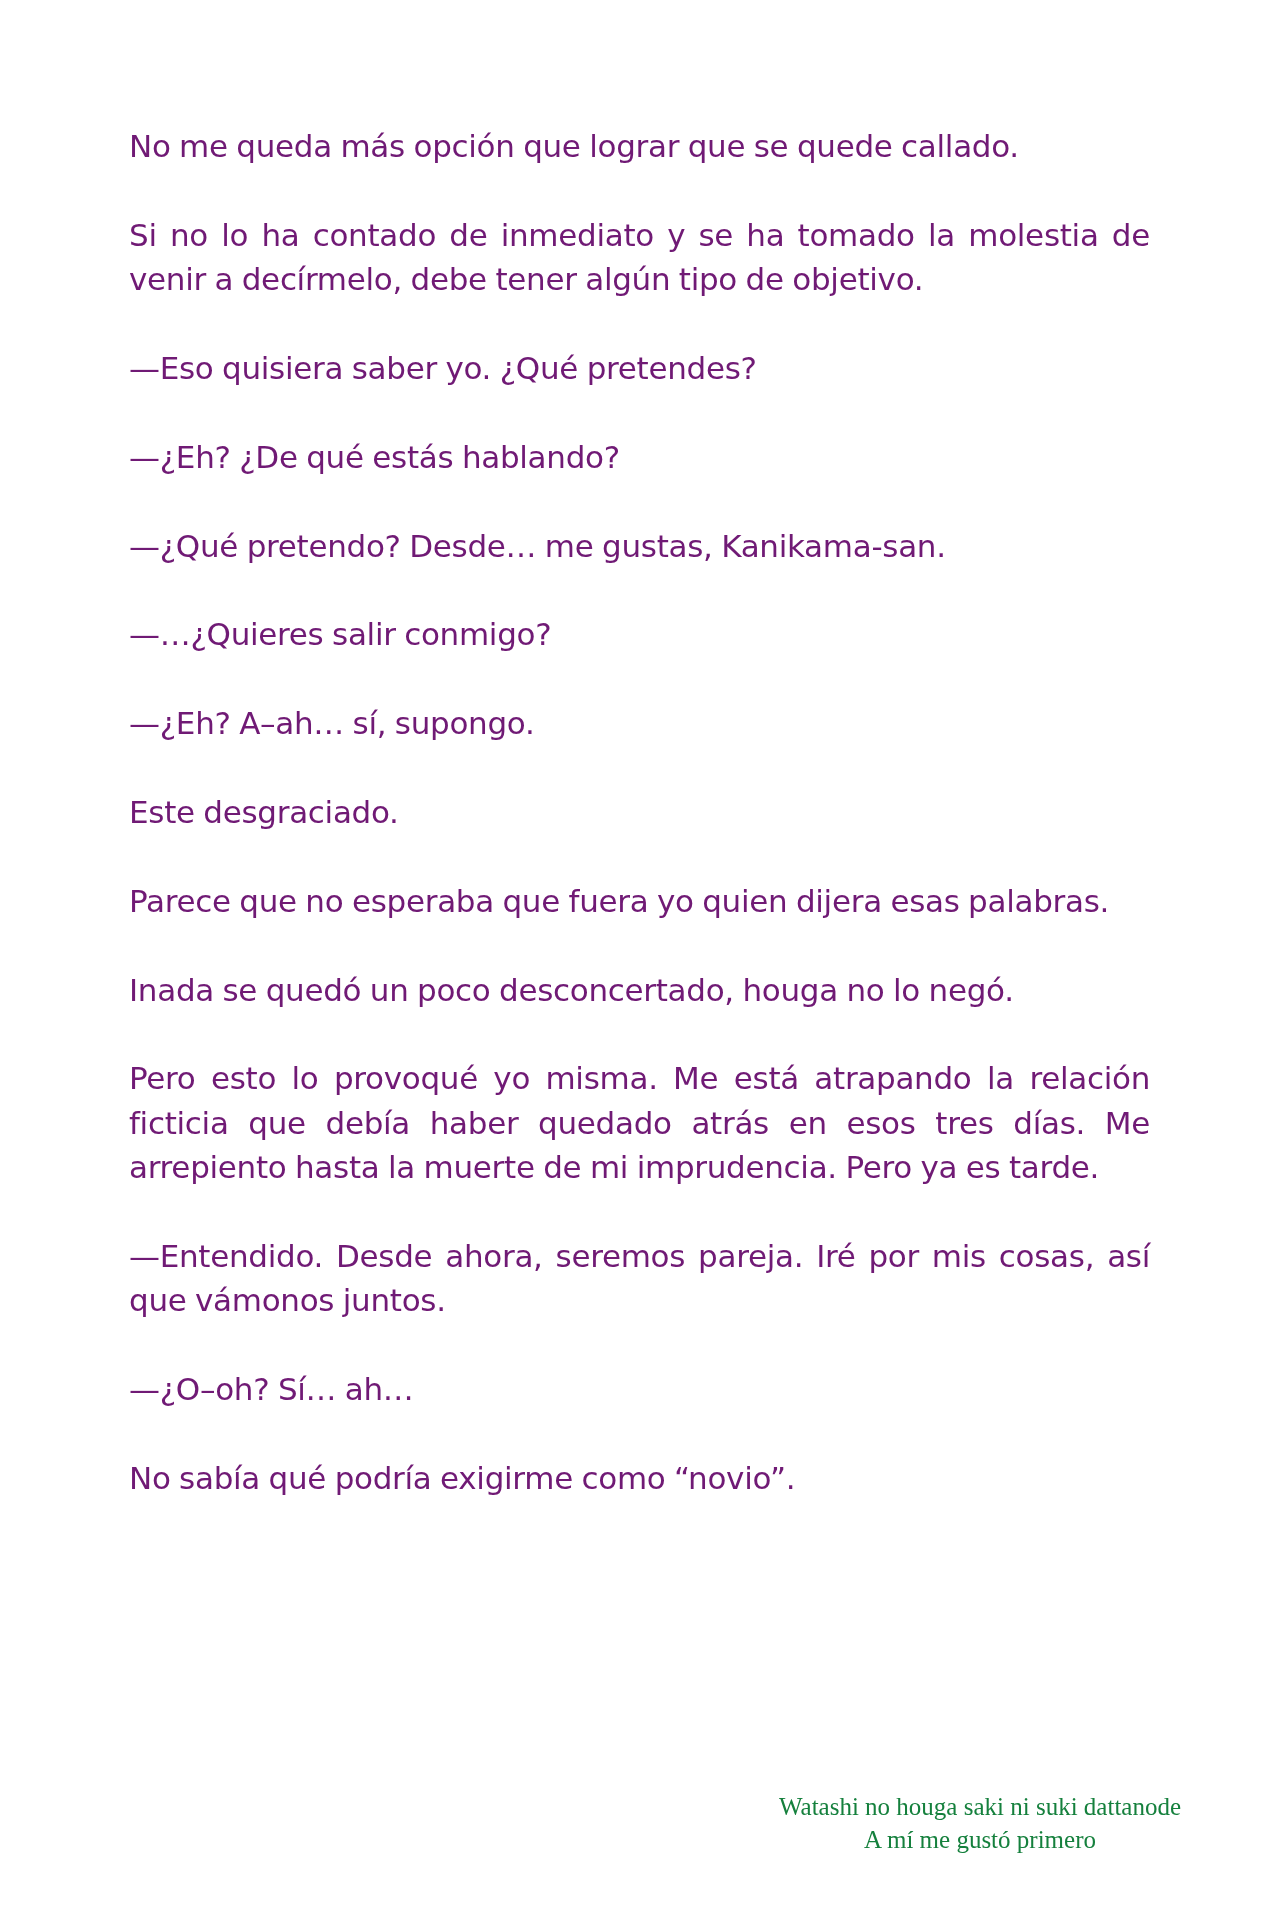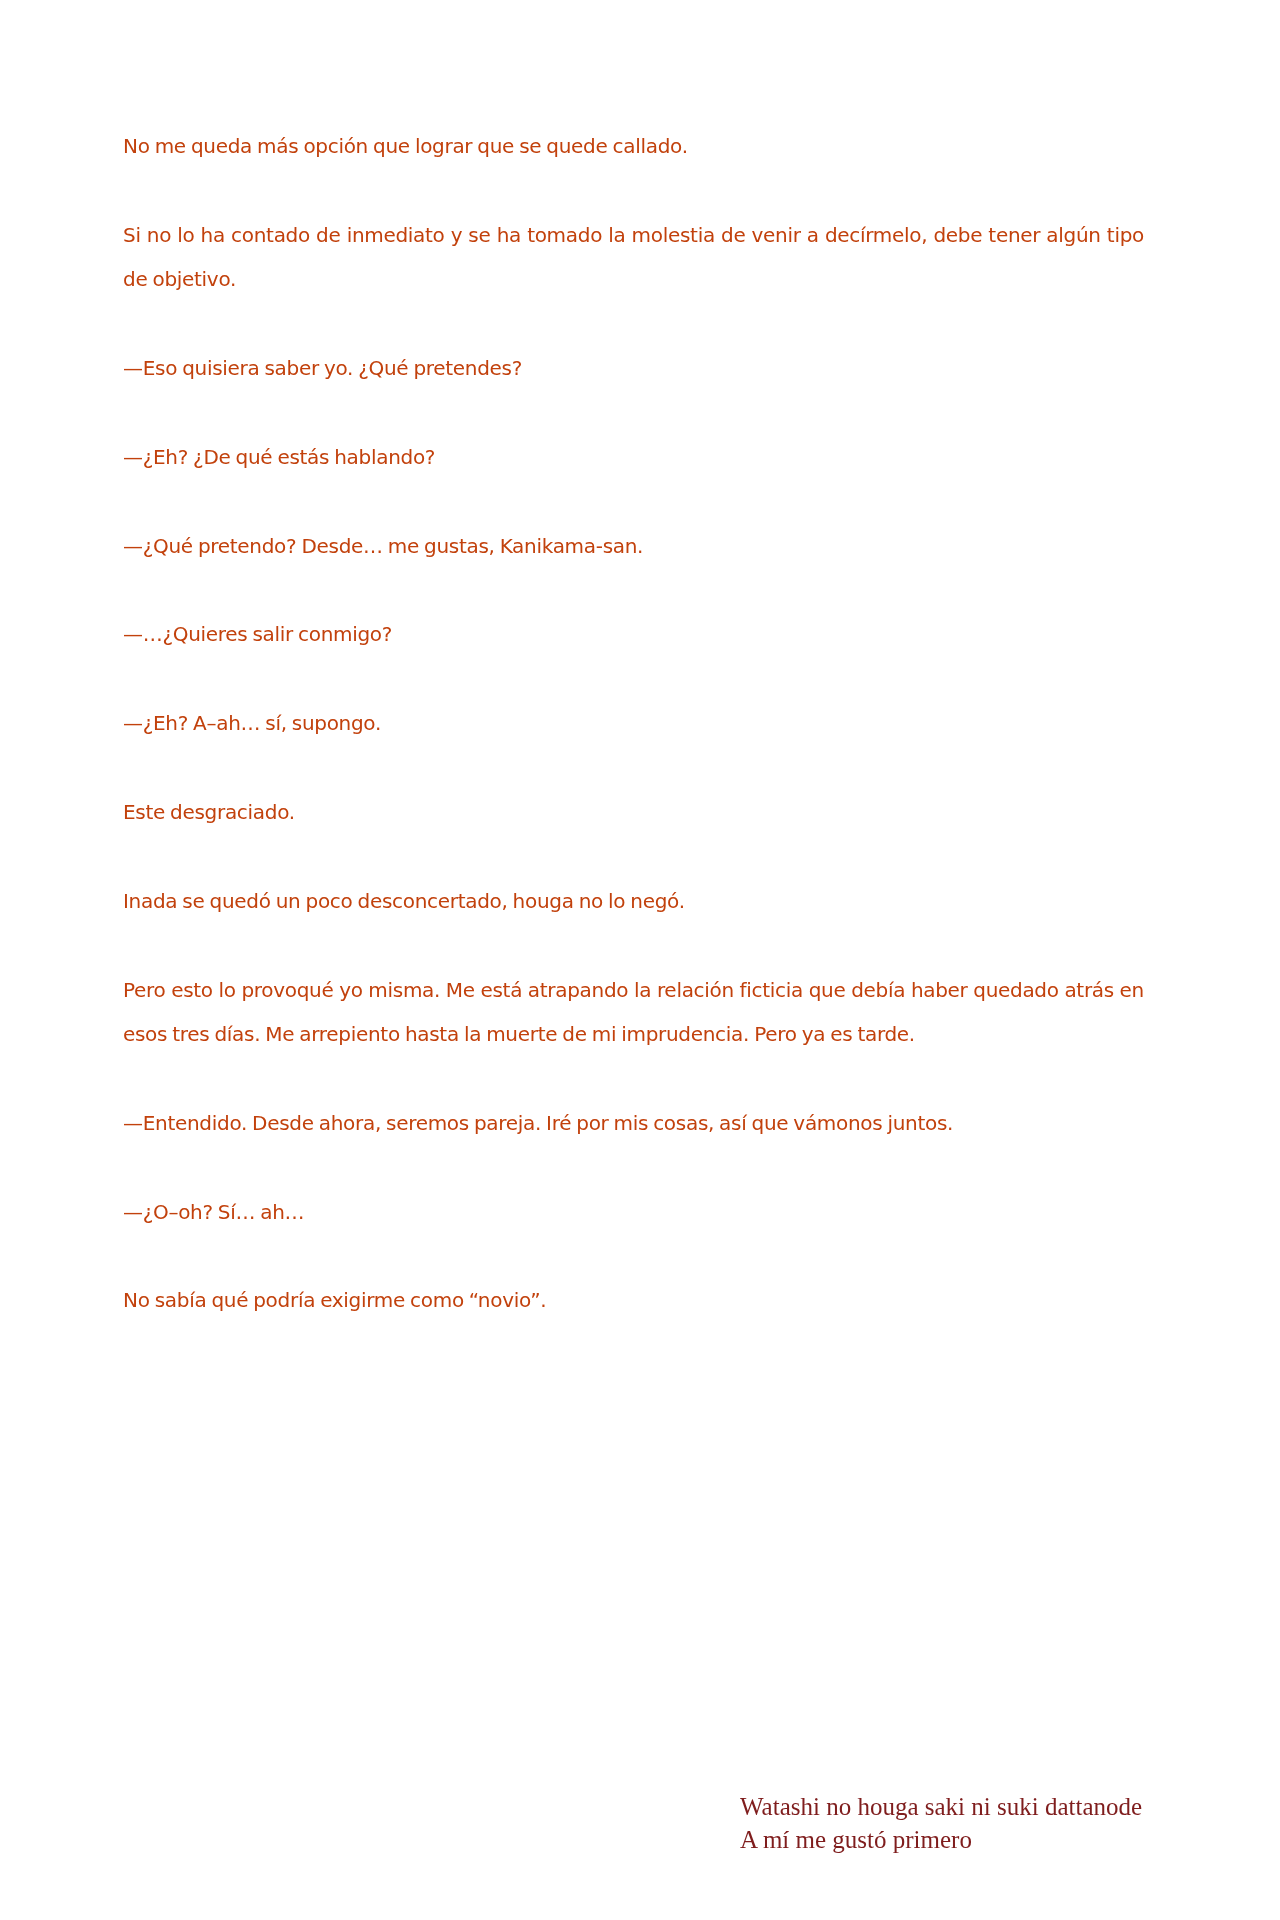--- a/index.html
+++ b/index.html
@@ -15,60 +15,62 @@
     }
     .page {
       position: absolute;
       left: 0; top: 0;
       width: 1280px;
       height: 1920px;
       background: #ffffff;
     }
     .body-text {
       position: absolute;
-      left: 123px;
+      left: 129px;
       top: 124px;
       width: 1021px;
       font-family: "DejaVu Sans", "Liberation Sans", sans-serif;
-      font-size: 20px;
+      font-size: 31px;
       line-height: 44.4px;
-      color: #c2410c;
+      color: #701a75;
       letter-spacing: -0.3px;
       word-spacing: -1px;
     }
     .body-text p {
       margin: 0 0 44.4px 0;
       text-align: justify;
       text-align-last: left;
     }
     .footer {
       position: absolute;
       left: 740px;
       top: 1790px;
       width: 480px;
+      text-align: center;
       font-family: "Liberation Serif", "DejaVu Serif", serif;
       font-size: 25px;
       line-height: 33px;
-      color: #7f1d1d;
+      color: #15803d;
     }
     .footer div { white-space: nowrap; }
   </style>
 </head>
 <body>
 
 <div class="page">
   <div class="body-text">
     <p>No me queda más opción que lograr que se quede callado.</p>
     <p>Si no lo ha contado de inmediato y se ha tomado la molestia de venir a decírmelo, debe tener algún tipo de objetivo.</p>
     <p>—Eso quisiera saber yo. ¿Qué pretendes?</p>
     <p>—¿Eh? ¿De qué estás hablando?</p>
     <p>—¿Qué pretendo? Desde… me gustas, Kanikama-san.</p>
     <p>—…¿Quieres salir conmigo?</p>
     <p>—¿Eh? A–ah… sí, supongo.</p>
     <p>Este desgraciado.</p>
+    <p>Parece que no esperaba que fuera yo quien dijera esas palabras.</p>
     <p>Inada se quedó un poco desconcertado, houga no lo negó.</p>
     <p>Pero esto lo provoqué yo misma. Me está atrapando la relación ficticia que debía haber quedado atrás en esos tres días. Me arrepiento hasta la muerte de mi imprudencia. Pero ya es tarde.</p>
     <p>—Entendido. Desde ahora, seremos pareja. Iré por mis cosas, así que vámonos juntos.</p>
     <p>—¿O–oh? Sí… ah…</p>
     <p>No sabía qué podría exigirme como “novio”.</p>
   </div>
 
   <div class="footer">
     <div>Watashi no houga saki ni suki dattanode</div>
     <div>A mí me gustó primero</div>

